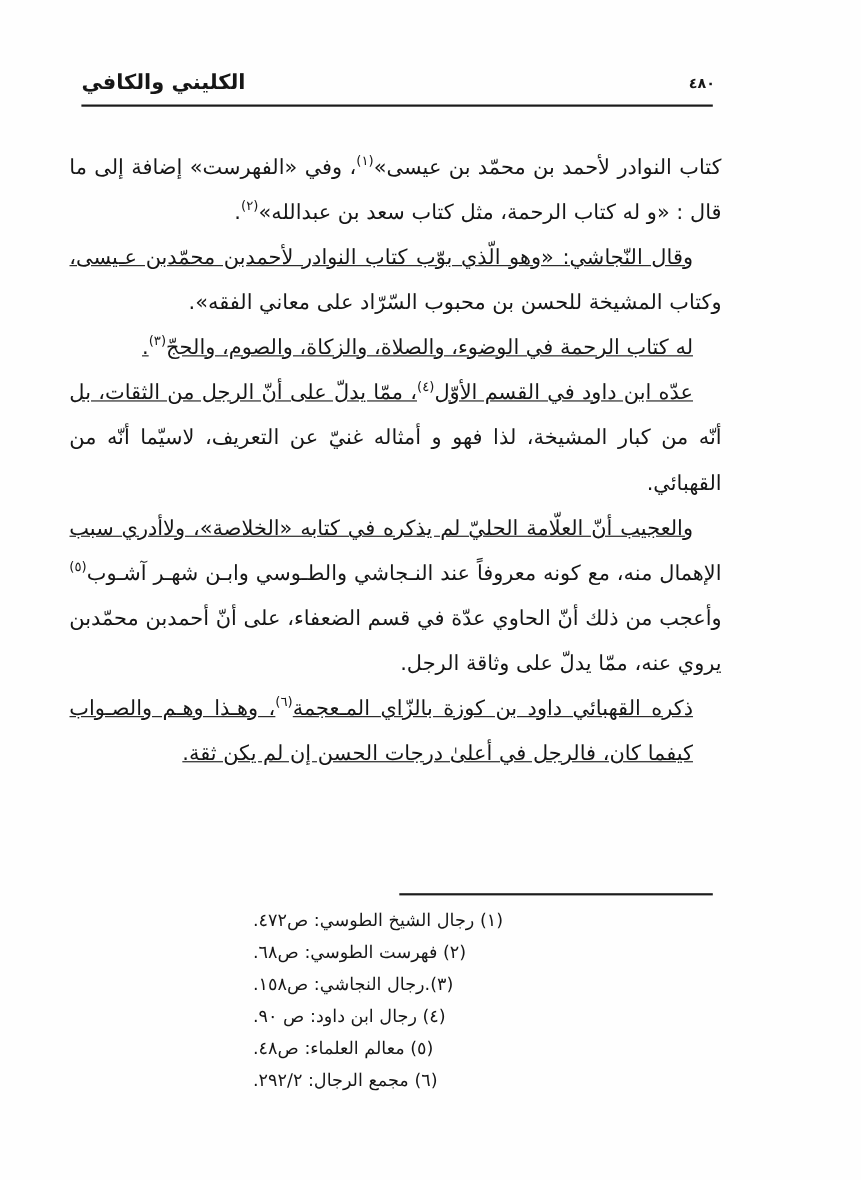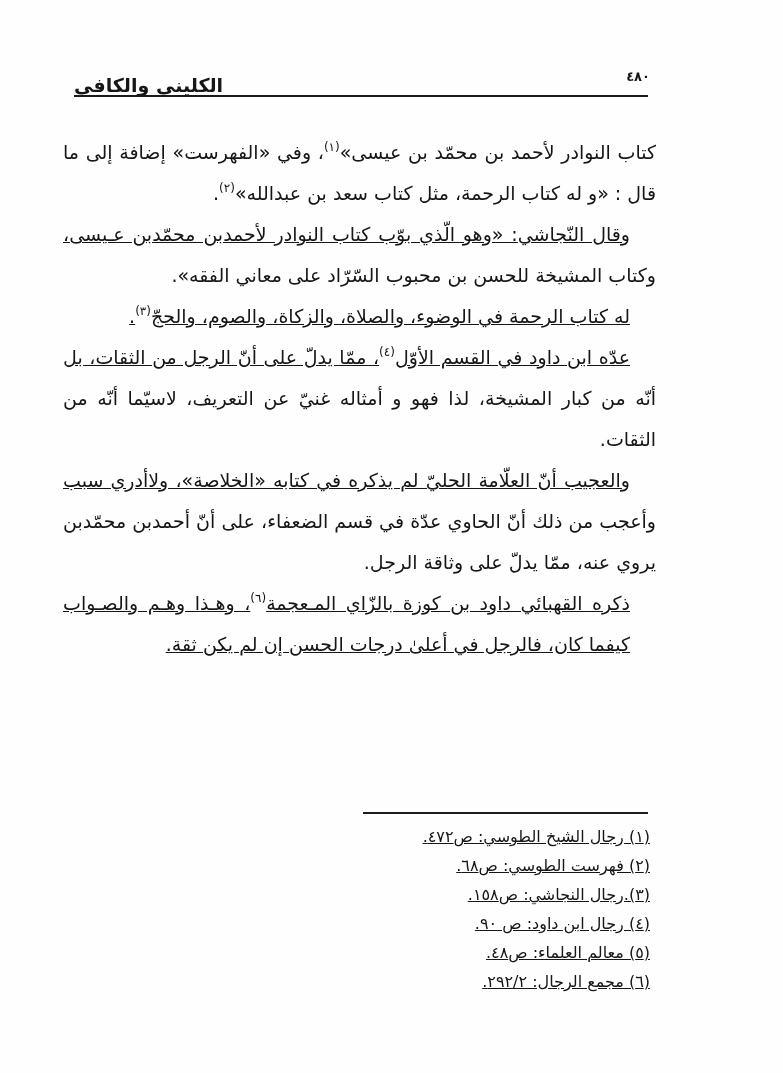--- a/index.html
+++ b/index.html
@@ -12,21 +12,21 @@
     width: 783px;
     height: 1073px;
     background: #fefefe;
     font-family: "DejaVu Sans", sans-serif;
     color: #161616;
     overflow: hidden;
   }
   
   .header-title {
     position: absolute;
-    top: 74px;
+    top: 64px;
     left: 74px;
     font-size: 19px;
     font-weight: bold;
     direction: rtl;
     white-space: nowrap;
   }
   .page-number {
     position: absolute;
     top: 69px;
     right: 133px;
@@ -80,23 +80,22 @@
     width: 285px;
     height: 2px;
     background: #1c1c1c;
   }
   .footnotes {
     position: absolute;
     top: 822px;
     right: 133px;
     width: 420px;
     direction: rtl;
-    text-align: right;
+    text-align: left;
     font-size: 16px;
-    text-decoration: underline;
   }
   .footnote {
     height: 29px;
     line-height: 29px;
     white-space: nowrap;
   }
 </style>
 </head>
 <body>
 
@@ -109,22 +108,23 @@
   <div class="header-rule"></div>
 
   <div class="body-text">
       <div class="line justify"><span>كتاب النوادر لأحمد بن محمّد بن عيسى»</span><span class="fnref">(١)</span><span>، وفي «الفهرست» إضافة إلى ما تقدّم</span></div>
       <div class="line"><span>قال : «و له كتاب الرحمة، مثل كتاب سعد بن عبدالله»</span><span class="fnref">(٢)</span><span>.</span></div>
       <div class="line justify indent"><span>وقال النّجاشي: «وهو الّذي بوّب كتاب النوادر لأحمدبن محمّدبن عـيسى،</span></div>
       <div class="line"><span>وكتاب المشيخة للحسن بن محبوب السّرّاد على معاني الفقه».</span></div>
       <div class="line indent"><span>له كتاب الرحمة في الوضوء، والصلاة، والزكاة، والصوم، والحجّ</span><span class="fnref">(٣)</span><span>.</span></div>
       <div class="line justify indent"><span>عدّه ابن داود في القسم الأوّل</span><span class="fnref">(٤)</span><span>، ممّا يدلّ على أنّ الرجل من الثقات، بل و</span></div>
       <div class="line justify"><span>أنّه من كبار المشيخة، لذا فهو و أمثاله غنيّ عن التعريف، لاسيّما أنّه من مشـيخة</span></div>
-      <div class="line"><span>الثقات.</span></div>
+      <div class="line"><span>القهبائي.</span></div>
       <div class="line justify indent"><span>والعجيب أنّ العلّامة الحليّ لم يذكره في كتابه «الخلاصة»، ولاأدري سبب هذا</span></div>
+      <div class="line justify"><span>الإهمال منه، مع كونه معروفاً عند النـجاشي والطـوسي وابـن شهـر آشـوب</span><span class="fnref">(٥)</span></div>
       <div class="line justify"><span>وأعجب من ذلك أنّ الحاوي عدّة في قسم الضعفاء، على أنّ أحمدبن محمّدبن يحيى</span></div>
       <div class="line"><span>يروي عنه، ممّا يدلّ على وثاقة الرجل.</span></div>
       <div class="line justify indent"><span>ذكره القهبائي داود بن كوزة بالزّاي المـعجمة</span><span class="fnref">(٦)</span><span>، وهـذا وهـم والصـواب</span></div>
       <div class="line indent"><span>كيفما كان، فالرجل في أعلىٰ درجات الحسن إن لم يكن ثقة.</span></div>
     </div>
 
   <div class="footnote-separator"></div>
 
   <div class="footnotes">
       <div class="footnote">(١) رجال الشيخ الطوسي: ص٤٧٢.</div>

